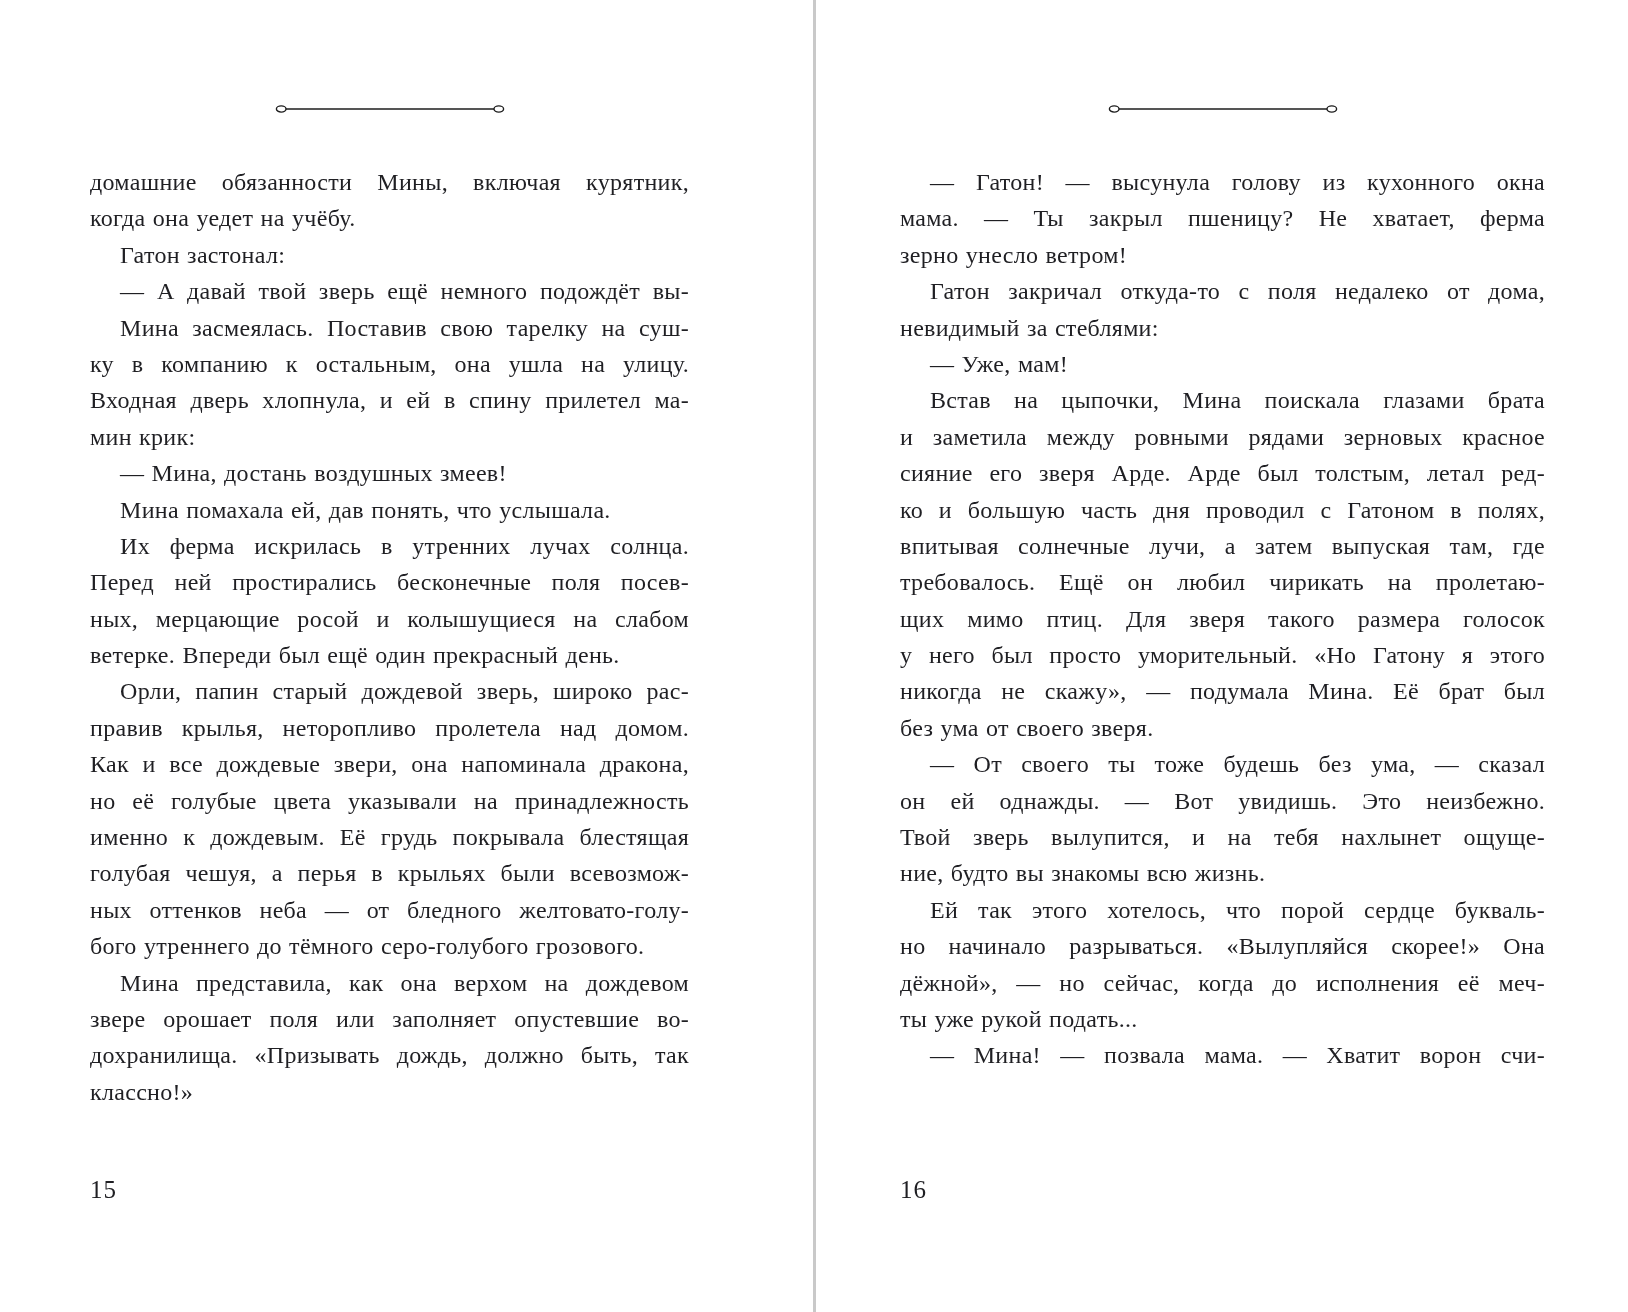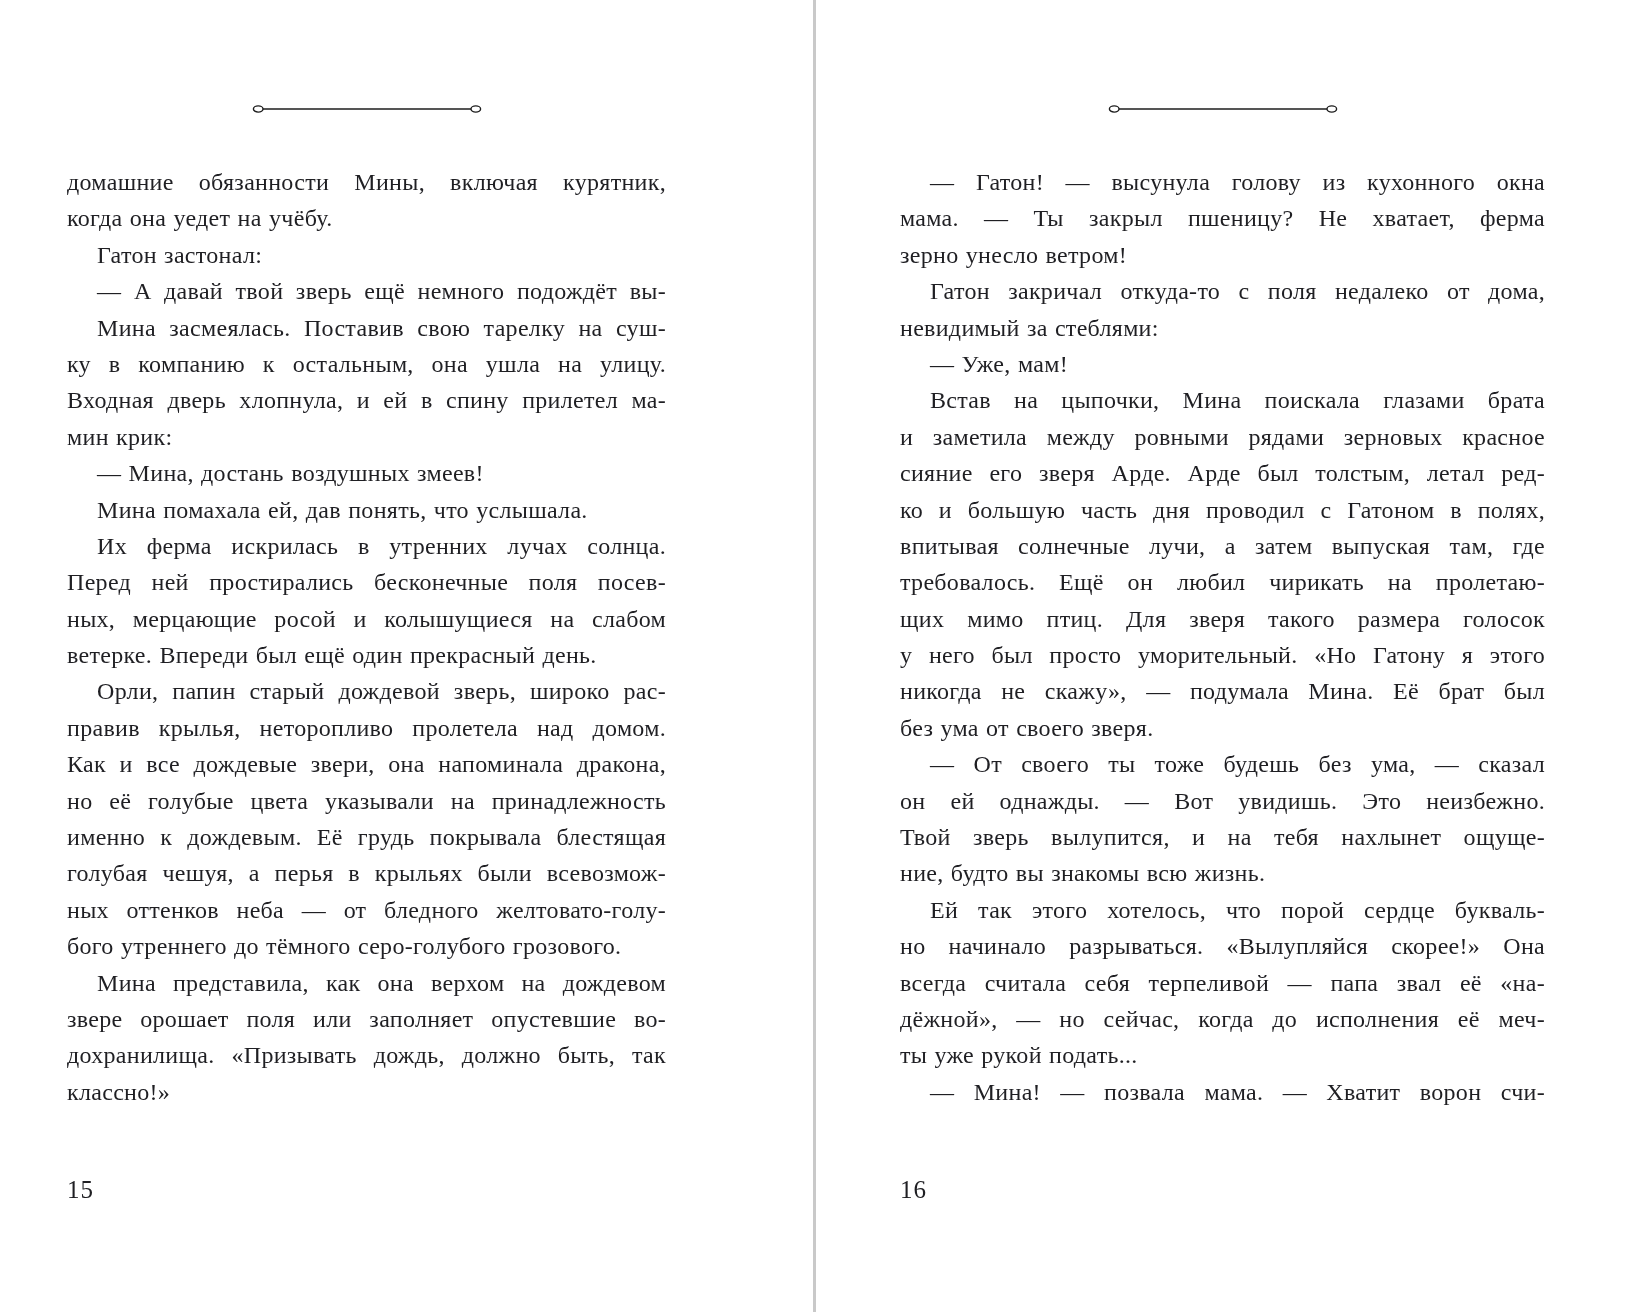--- a/index.html
+++ b/index.html
@@ -16,21 +16,21 @@
     overflow: hidden;
   }
   .spread { position: relative; width: 1628px; height: 1312px; background: var(--background,#fff); }
   .divider {
     position: absolute;
     left: 813px; top: 0;
     width: 3px; height: 1312px;
     background: var(--divider, #c9c9c9);
   }
   .page { position: absolute; top: 0; height: 1312px; }
-  .page-left  { left: 67px;  width: 599px; }
+  .page-left  { left: 90px;  width: 599px; }
   .page-right { left: 900px; width: 645px; }
 
   .ornament {
     margin-top: 101px;
     height: 16px;
     display: flex;
     justify-content: center;
     align-items: center;
   }
   .ornament svg { display: block; }
@@ -129,21 +129,20 @@
         <div class="line">щих мимо птиц. Для зверя такого размера голосок</div>
         <div class="line">у него был просто уморительный. «Но Гатону я этого</div>
         <div class="line">никогда не скажу», — подумала Мина. Её брат был</div>
         <div class="line end">без ума от своего зверя.</div>
         <div class="line indent">— От своего ты тоже будешь без ума, — сказал</div>
         <div class="line">он ей однажды. — Вот увидишь. Это неизбежно.</div>
         <div class="line">Твой зверь вылупится, и на тебя нахлынет ощуще-</div>
         <div class="line end">ние, будто вы знакомы всю жизнь.</div>
         <div class="line indent">Ей так этого хотелось, что порой сердце букваль-</div>
         <div class="line">но начинало разрываться. «Вылупляйся скорее!» Она</div>
-        <div class="line">всегда считала себя терпеливой — папа звал её «на-</div>
         <div class="line">дёжной», — но сейчас, когда до исполнения её меч-</div>
         <div class="line end">ты уже рукой подать...</div>
         <div class="line indent">— Мина! — позвала мама. — Хватит ворон счи-</div>
       </div>
     <div class="pagenum">16</div>
   </section>
 
 </div>
 
 </body></html>

